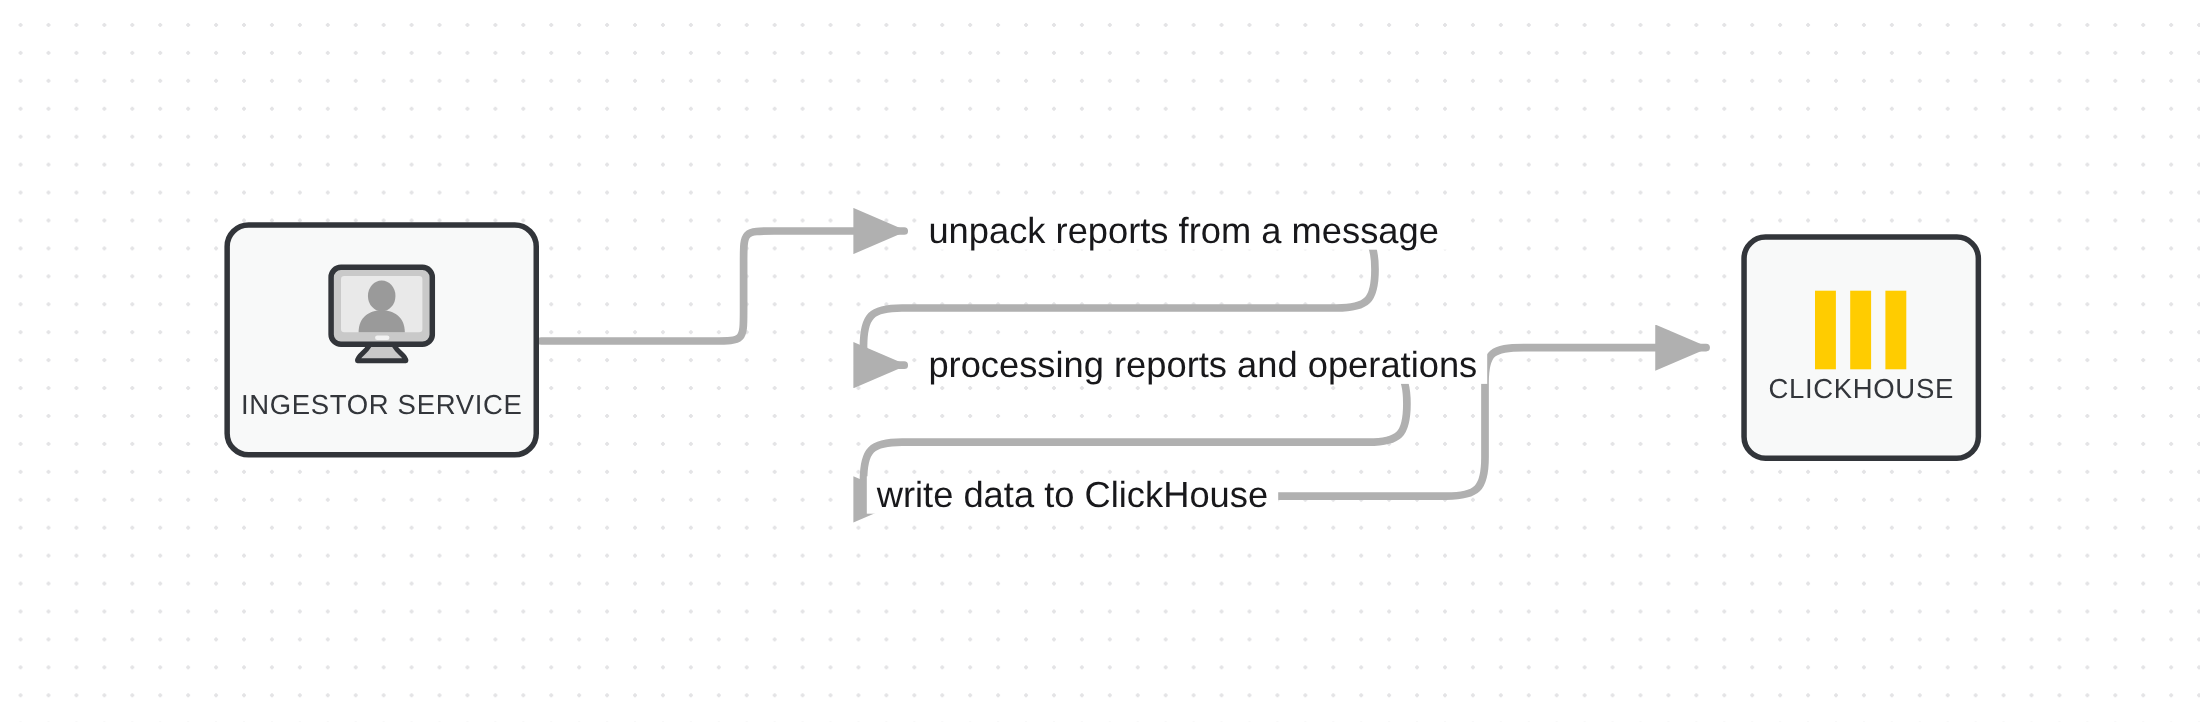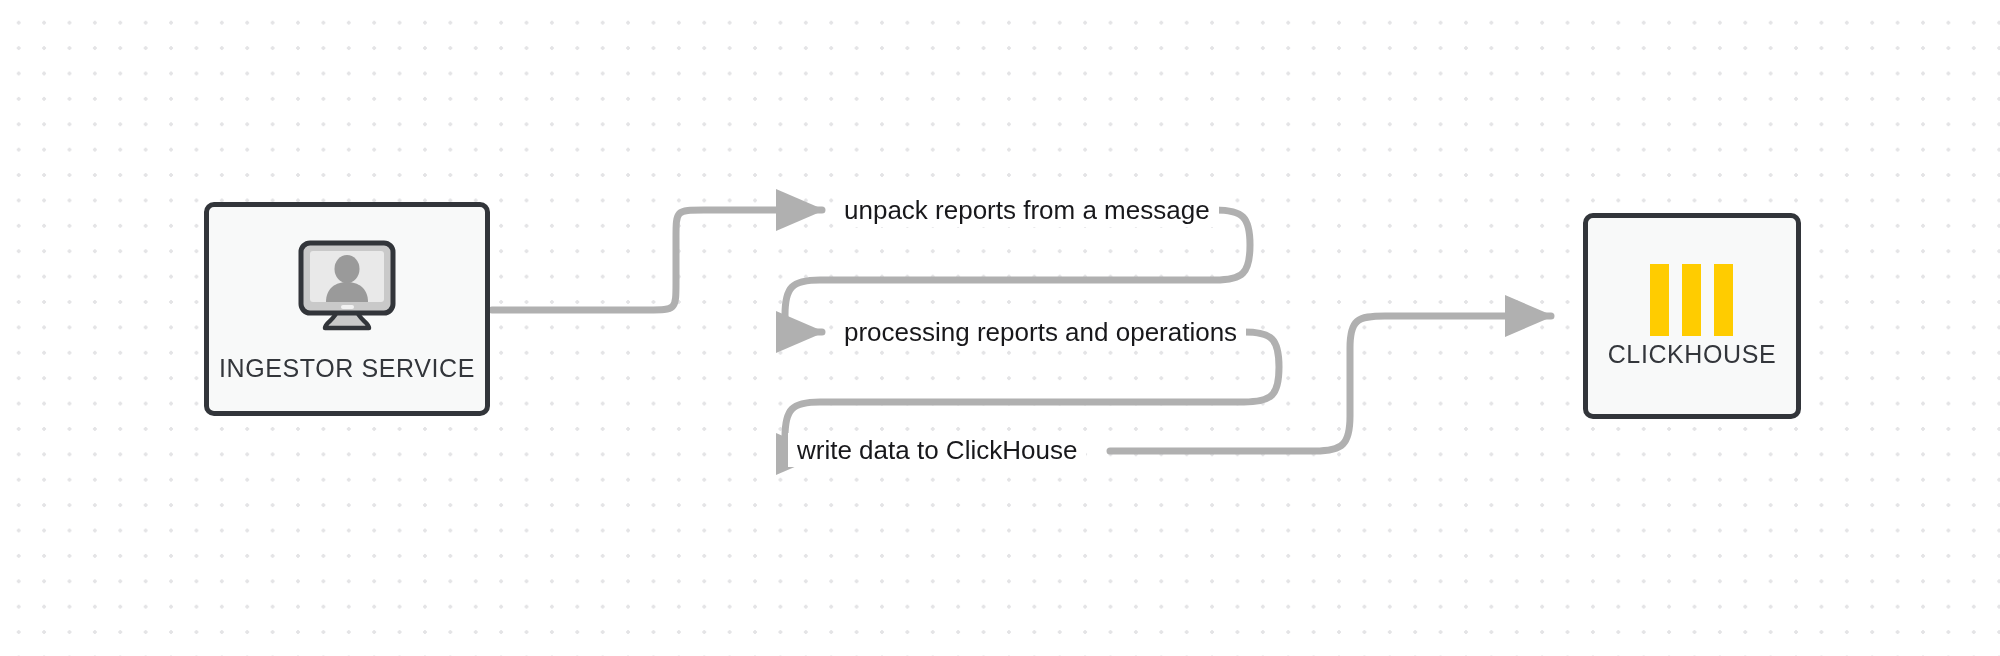--- a/index.html
+++ b/index.html
@@ -30,21 +30,21 @@
     width: 2000px;
     height: 656px;
   }
 
   
   .node {
     position: absolute;
     box-sizing: border-box;
     background: #f8f9f9;
     border: 5px solid #32353a;
-    border-radius: 10px;
+    border-radius: 22px;
     display: flex;
     flex-direction: column;
     align-items: center;
     justify-content: center;
   }
   .node-label {
     font-size: 25px;
     letter-spacing: 0.6px;
     color: #33363b;
     text-align: center;
@@ -70,21 +70,21 @@
     margin-top: 4px;
   }
 
   
   .icon-monitor { display: block; }
   .icon-clickhouse { display: block; }
 
   
   .edge-label {
     position: absolute;
-    font-size: 26px;
+    font-size: 33px;
     color: #18181b;
     white-space: nowrap;
     background: #ffffff;
     padding: 0 9px;
     line-height: 34px;
     transform: translateY(-50%);
   }
   #edge-label-1 { left: 835px; top: 210px; }
   #edge-label-2 { left: 835px; top: 332px; }
   #edge-label-3 { left: 788px; top: 450px; }

